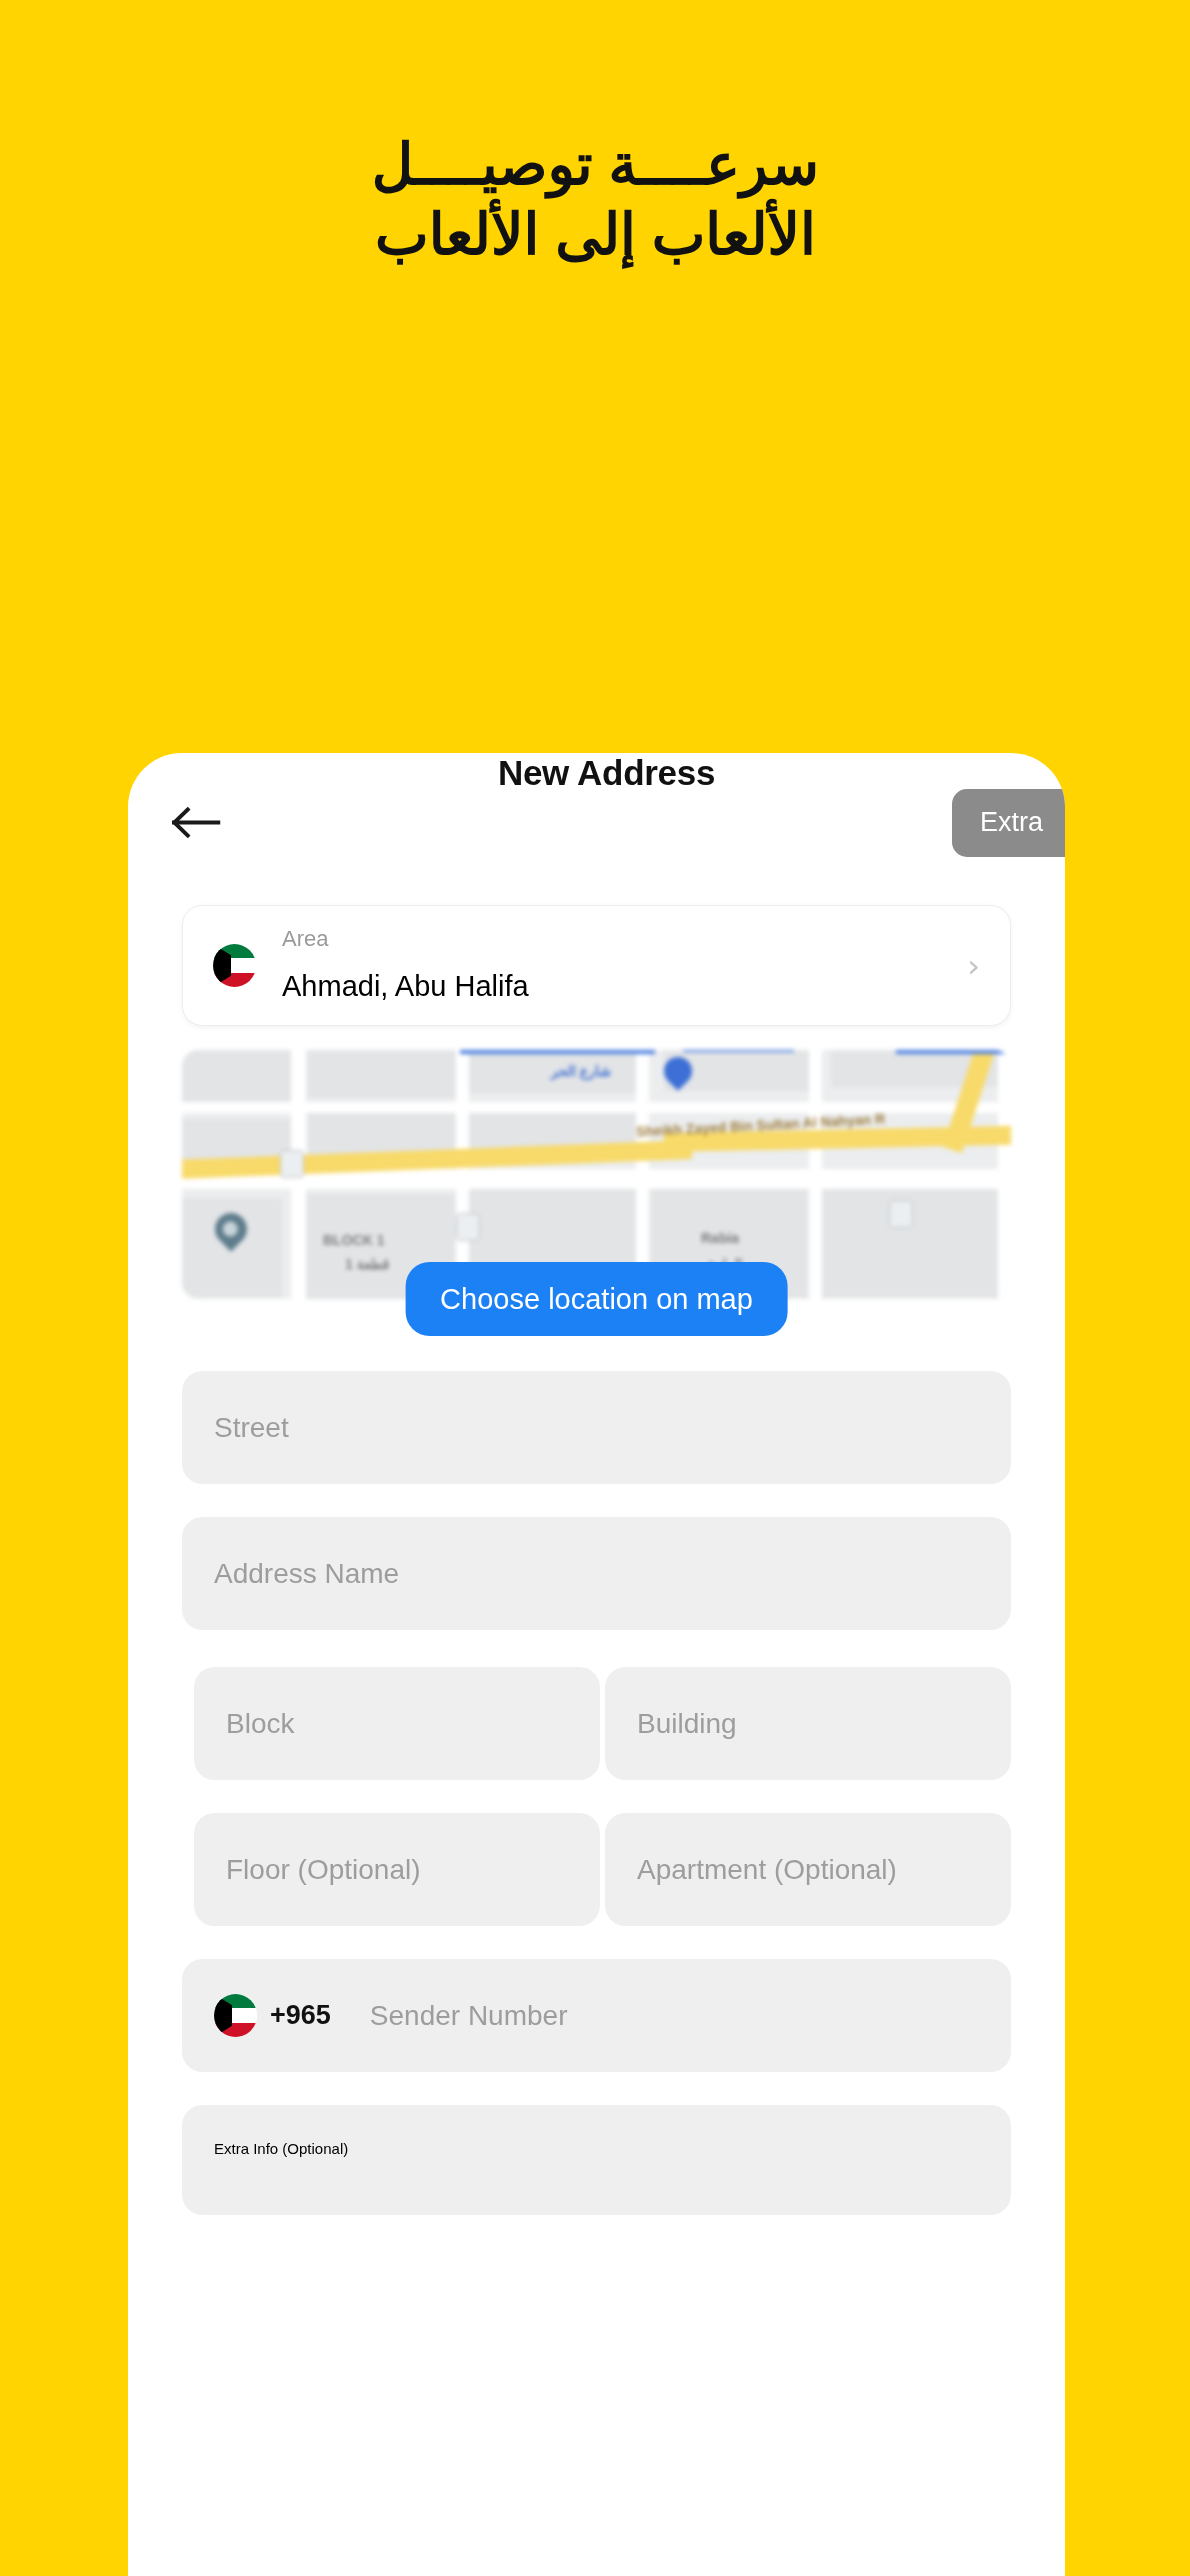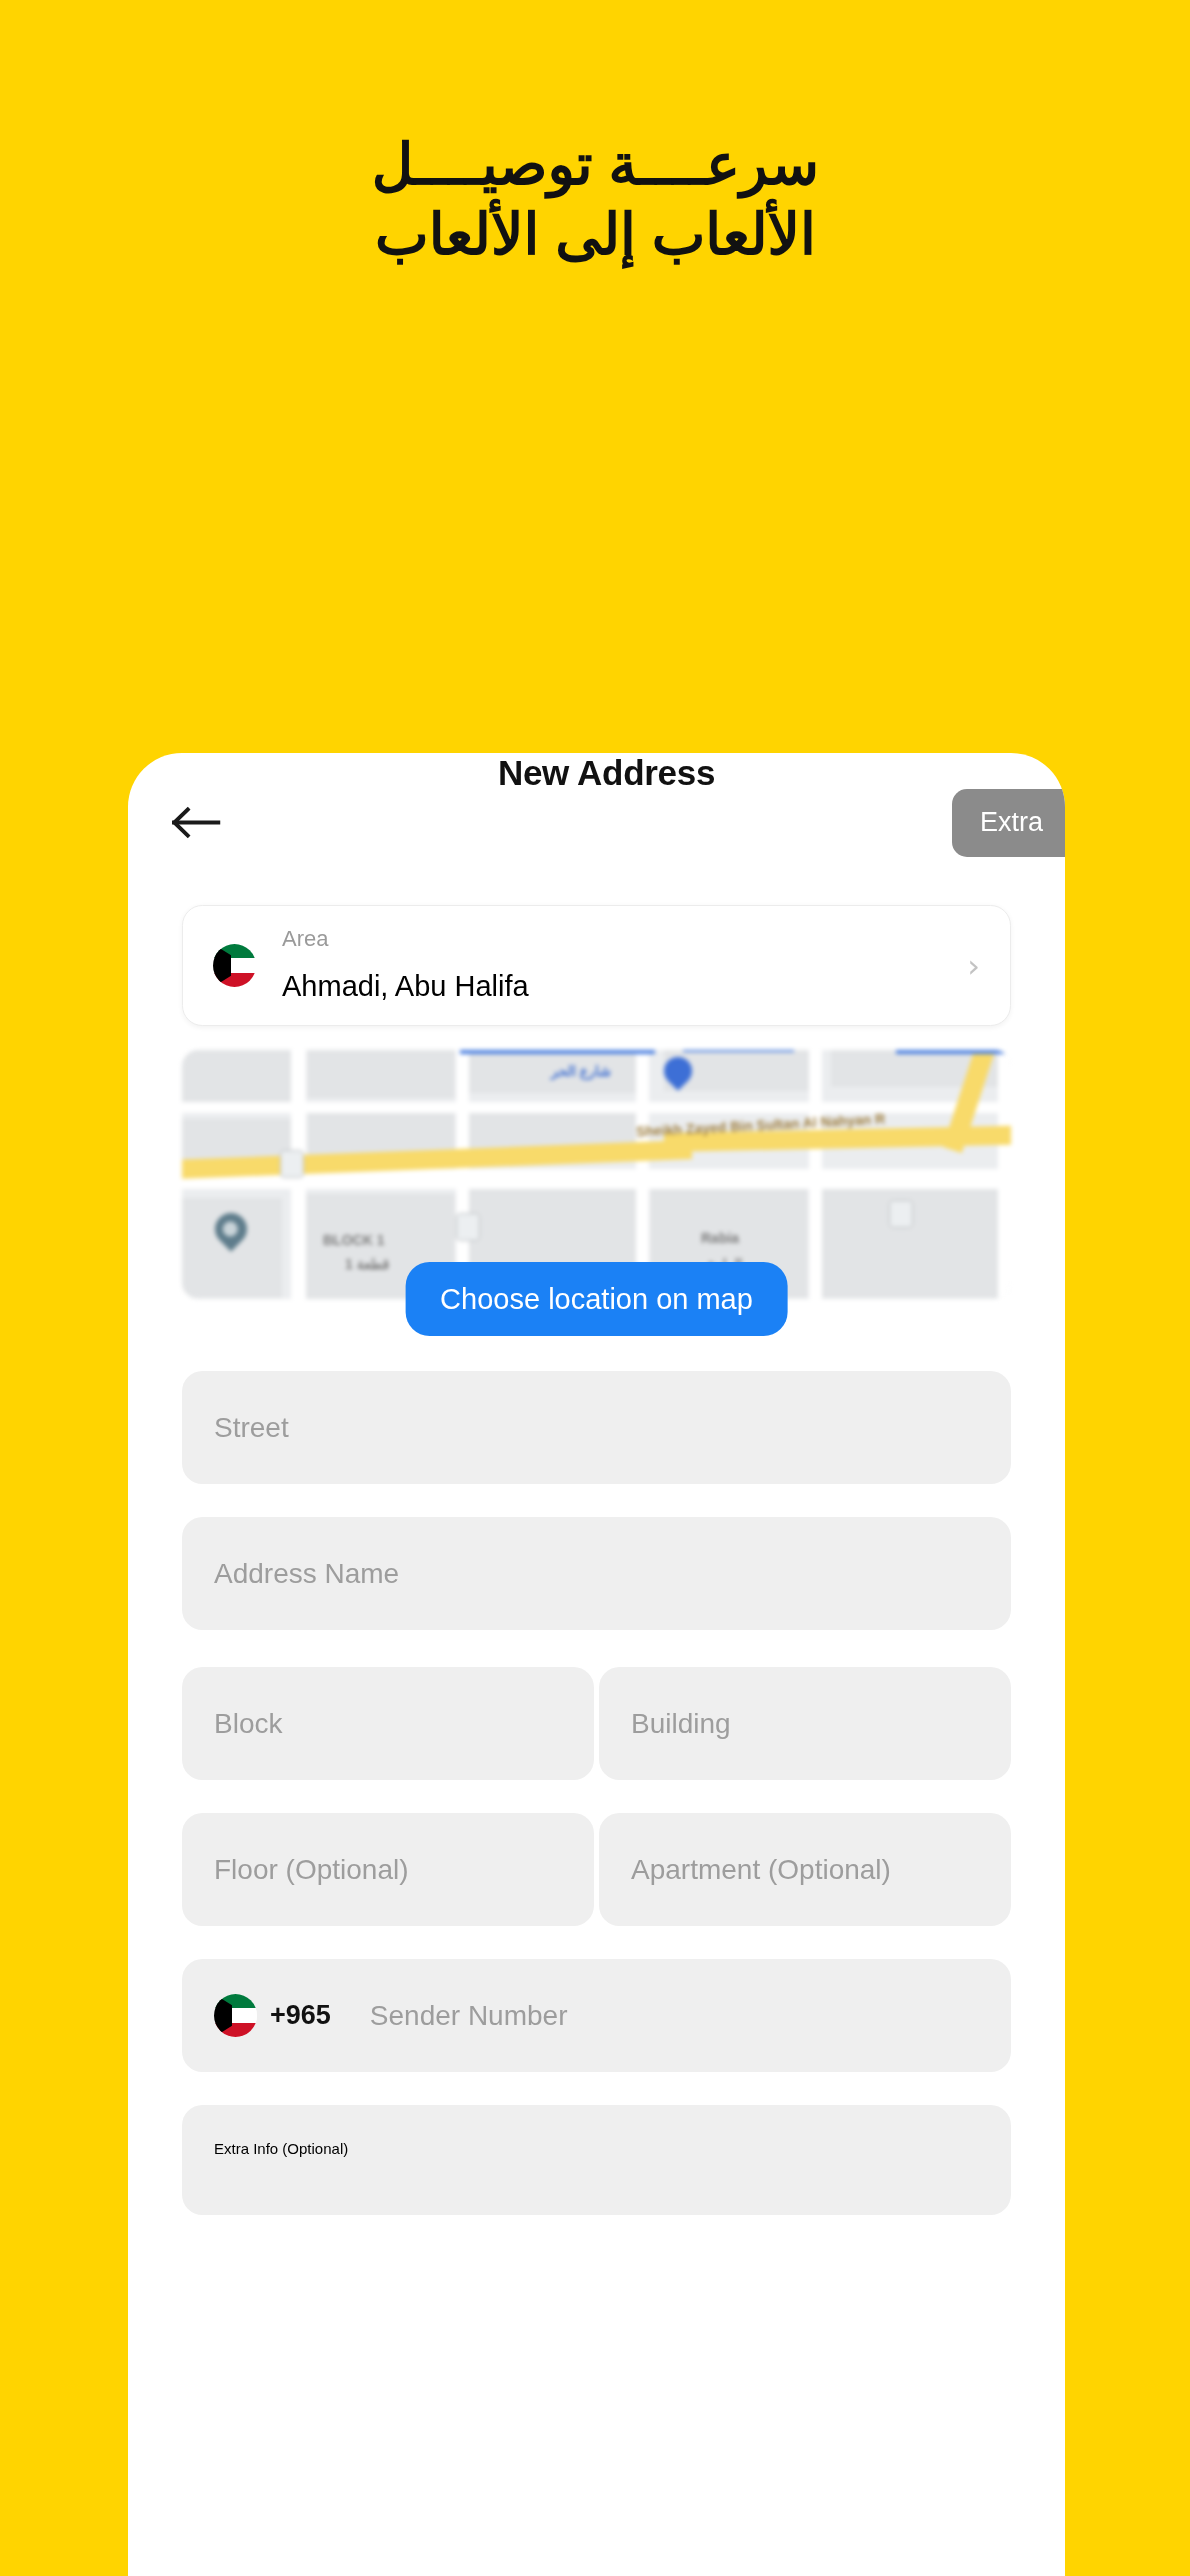--- a/index.html
+++ b/index.html
@@ -157,21 +157,21 @@
   
   .field {
     background:#efefef;
     border-radius:20.4px;
     height:113px;
     display:flex; align-items:center;
     padding:0 32px;
     cursor:text;
   }
   .field .ph { font-size:28px; color:#9d9d9d; }
-  .row2 { display:flex; gap:5px; }
+  .row2 { display:flex; gap:5px;margin-left:12px; }
   .row2 > .field { flex:1 1 0; }
 
   .phone-field {
     background:#efefef; border-radius:20.4px; height:113px;
     display:flex; align-items:center; padding:0 32px; cursor:text;
   }
   .ccode { font-size:27px; color:#111111; font-weight:bold; margin-left:13px; }
   .phone-ph { font-size:28px; color:#9d9d9d; margin-left:39px; }
 
   .extra-field {

